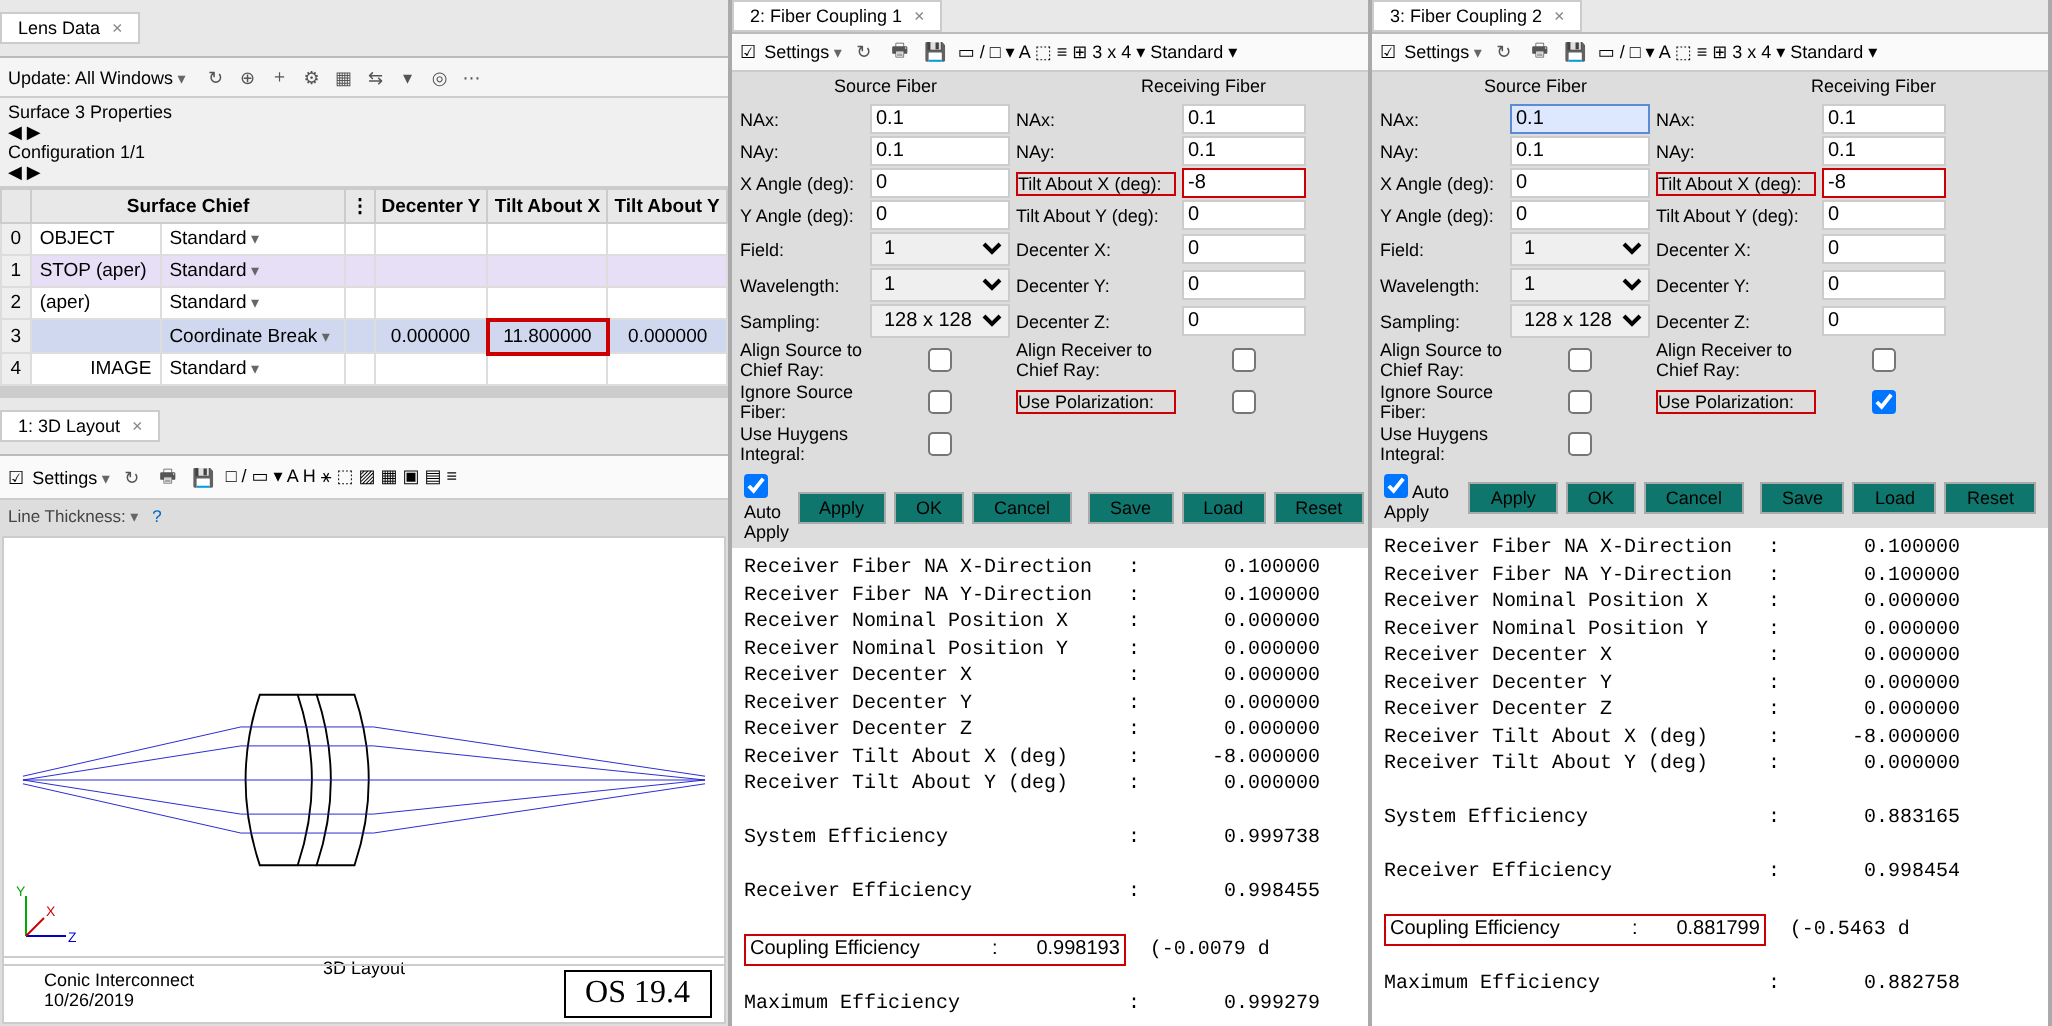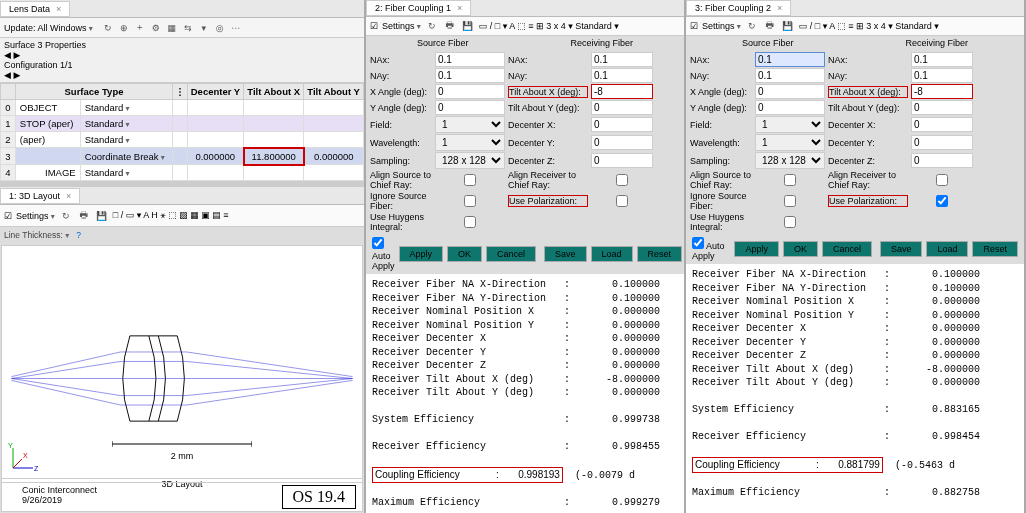--- a/index.html
+++ b/index.html
@@ -1,21 +1,21 @@
 <!DOCTYPE html>
 <html><head>
 <meta charset="utf-8">
 <style>
   * { box-sizing: border-box; margin: 0; padding: 0; font-family: Arial, sans-serif; }
   body { background: #ddd; font-size: 10px; display: flex; width: 1026px; height: 513px; overflow: hidden; }
   .col { display: flex; flex-direction: column; border-right: 2px solid #aaa; }
   .col1 { width: 384px; }
   .col2 { width: 320px; }
   .col3 { width: 340px; }
-  .tabs { background: #e8e8e8; display: flex; border-bottom: 1px solid #bbb; height: 18px; align-items: center; }
+  .tabs { background: #e8e8e8; display: flex; border-bottom: 1px solid #bbb; height: 29px; align-items: center; }
   .tab { padding: 2px 8px; background: #fff; border: 1px solid #ccc; font-size: 9px; display: flex; align-items: center; }
   .tab .close { margin-left: 6px; color: #888; }
   .toolbar { padding: 2px 4px; display: flex; gap: 2px; align-items: center; border-bottom: 1px solid #ccc; background: #f5f5f5; height: 20px; font-size: 9px; }
   .tbtn { width: 14px; height: 14px; display: inline-flex; align-items: center; justify-content: center; color: #555; cursor: pointer; }
   .lens-table { width: 100%; border-collapse: collapse; font-size: 9.5px; background: #fff; }
   .lens-table th { background: #e8e8e8; border: 1px solid #ccc; padding: 2px; font-weight: bold; }
   .lens-table td { border: 1px solid #ddd; padding: 2px 4px; text-align: center; }
   .lens-table .rowhead { background: #eee; font-weight: normal; }
   .lens-table .hl-red { border: 2px solid #c00; color: #000; font-weight: normal; }
   .row-sel { background: #e6dff5; }
@@ -68,21 +68,21 @@
   <div class="config-bar">
     <span>Surface 3 Properties</span>
     <span>◀ ▶</span>
     <span>Configuration 1/1</span>
     <span>◀ ▶</span>
   </div>
   <table class="lens-table">
     <thead>
         <tr>
       <th></th>
-      <th colspan="2">Surface Type</th>
+      <th colspan="2">Surface Chief</th>
       <th style="width:12px">⋮</th>
       <th>Decenter Y</th>
       <th>Tilt About X</th>
       <th>Tilt About Y</th>
     </tr>
       </thead>
     <tbody>
       <tr>
         <td class="rowhead">0</td>
         <td style="text-align:left">OBJECT</td>
@@ -180,33 +180,25 @@
           <g stroke-width="1">
         <line x1="5" y1="25" x2="5" y2="5" stroke="#0a0"></line>
             <text x="0" y="5" font-size="7" fill="#0a0">Y</text>
         <line x1="5" y1="25" x2="25" y2="25" stroke="#00c"></line>
             <text x="26" y="28" font-size="7" fill="#00c">Z</text>
         <line x1="5" y1="25" x2="14" y2="16" stroke="#c00"></line>
             <text x="15" y="15" font-size="7" fill="#c00">X</text>
       </g>
         </svg>
     </div>
-    <div class="scale-bar">
-      <svg width="140" height="10">
-          <line x1="0" y1="5" x2="140" y2="5" stroke="#000"></line>
-          <line x1="0" y1="2" x2="0" y2="8" stroke="#000"></line>
-          <line x1="140" y1="2" x2="140" y2="8" stroke="#000"></line>
-        </svg>
-      <div>2 mm</div>
-    </div>
     <div style="position:absolute;bottom:22px;left:0;right:0;text-align:center;font-size:9px;border-top:1px solid #ccc">3D Layout</div>
     <div class="layout-foot" style="position:absolute;bottom:0;left:0;right:0;padding-left:20px;">
       <div>
         <div>Conic Interconnect</div>
-        <div>9/26/2019</div>
+        <div>10/26/2019</div>
       </div>
       <div class="os-box">OS 19.4</div>
     </div>
   </div>
 </div>
 
 <div class="col col2" id="panel-0">
   <div class="tabs">
     <div class="tab">
       <span>2: Fiber Coupling 1</span>

